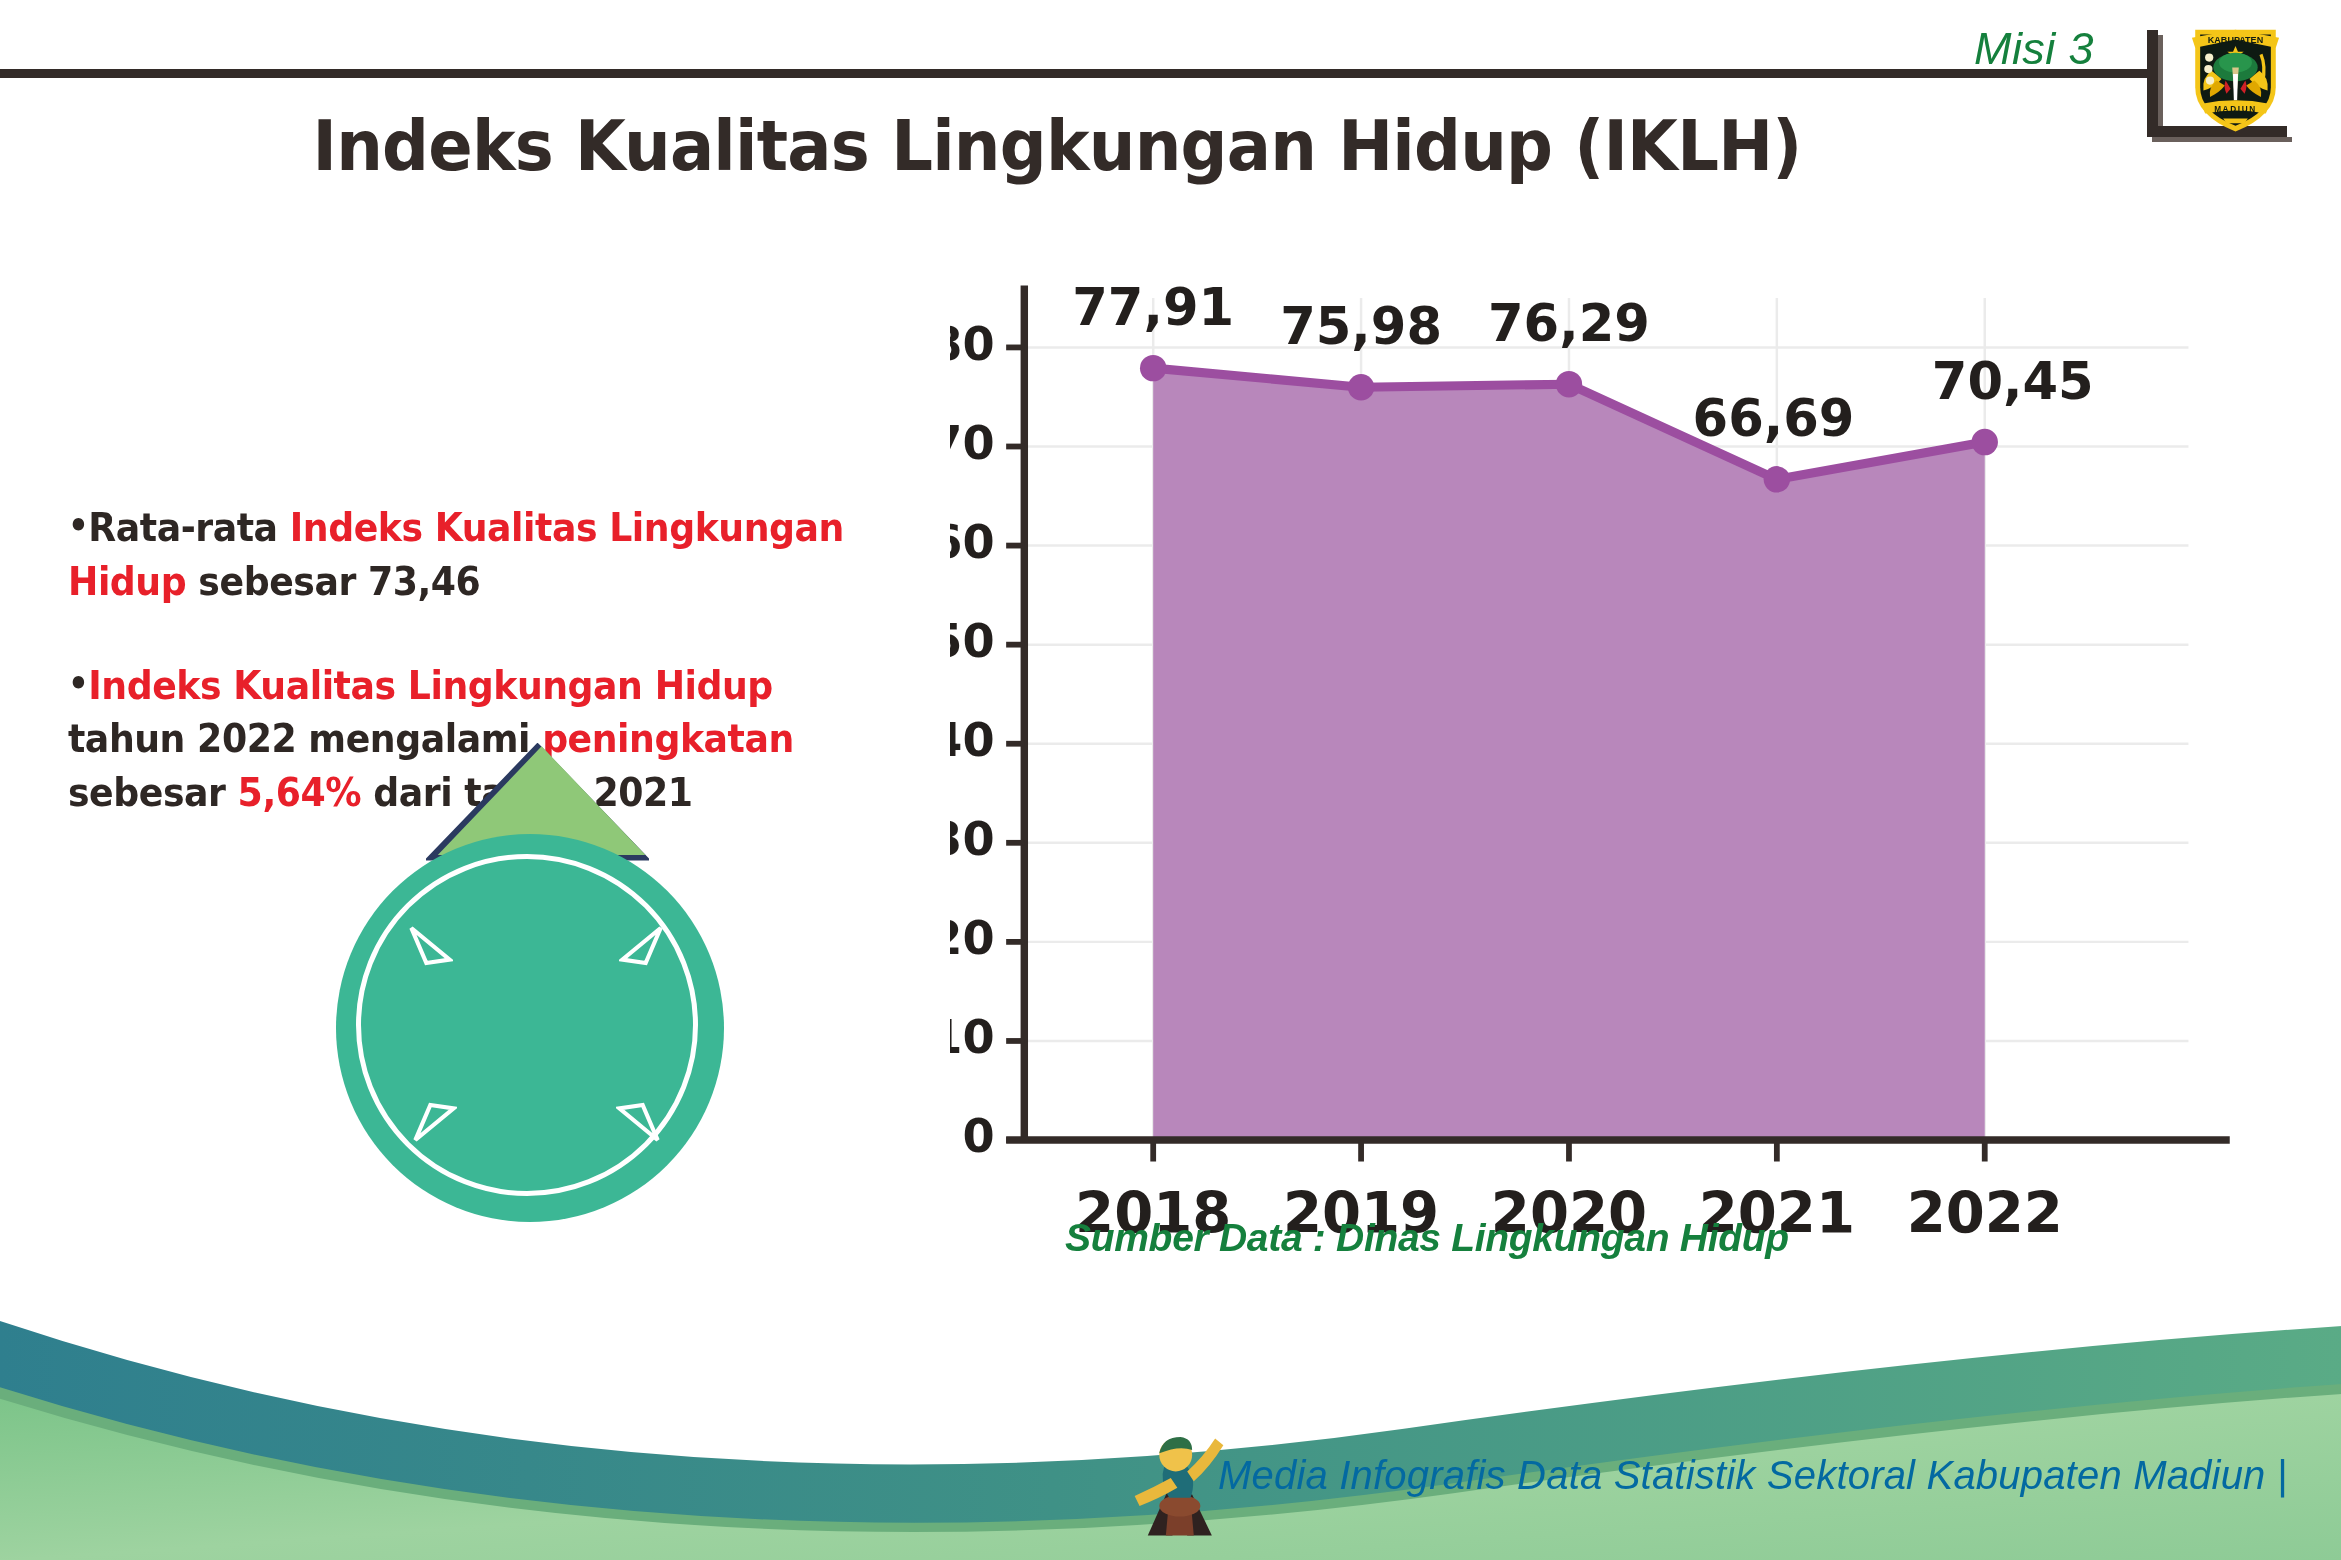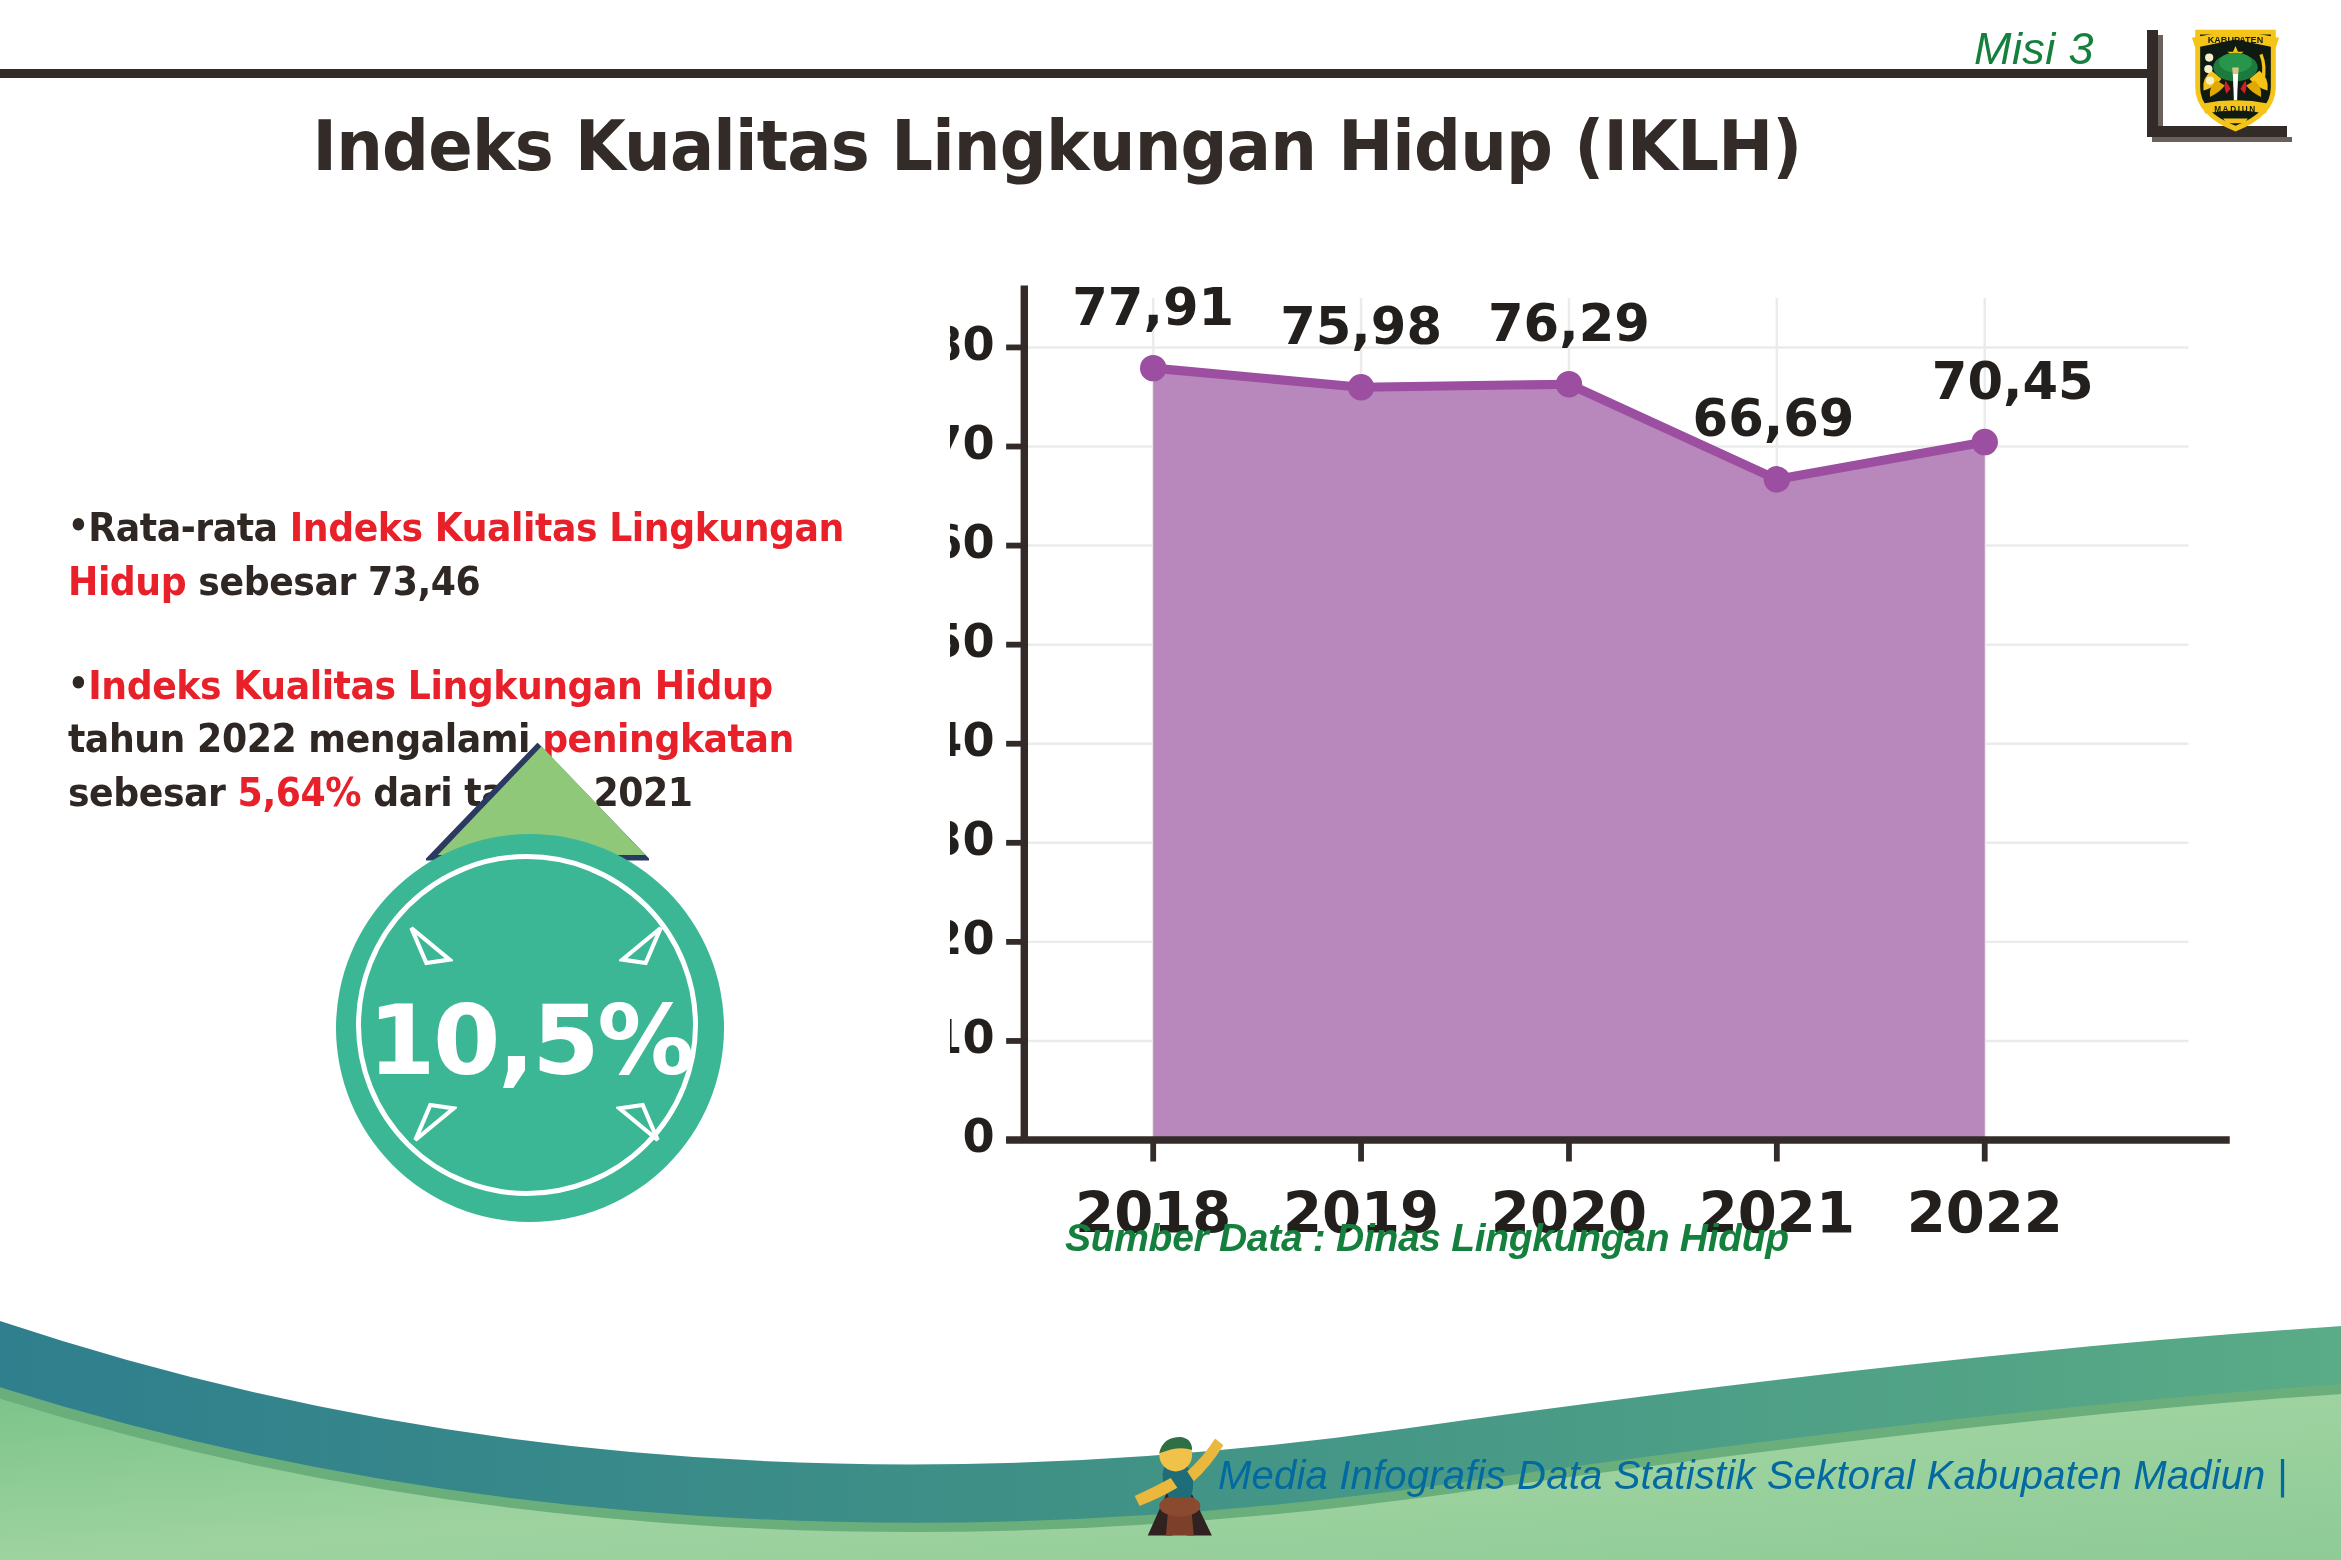--- a/index.html
+++ b/index.html
@@ -296,21 +296,20 @@
   <svg class="badge-tick" style="left:299px; top:180px;" viewBox="0 0 54 54">
     <path d="M50 6 L4 44 L32 48 Z" fill="none" stroke="#ffffff" stroke-width="5"></path>
   </svg>
   <svg class="badge-tick" style="left:92px; top:357px;" viewBox="0 0 54 54">
     <path d="M4 48 L50 10 L22 6 Z" fill="none" stroke="#ffffff" stroke-width="5"></path>
   </svg>
   <svg class="badge-tick" style="left:296px; top:357px;" viewBox="0 0 54 54">
     <path d="M50 48 L4 10 L32 6 Z" fill="none" stroke="#ffffff" stroke-width="5"></path>
   </svg>
 
-  <div id="badge-value">10,5%</div>
 </div>
 
 <div id="chart-panel">
   <svg id="chart-svg" width="1288" height="991" viewBox="0 0 1560 1200">
     <g id="grid-lines">
         <line x1="90" y1="930" x2="1500" y2="930" stroke="#ebebeb" stroke-width="3"></line>
         <line x1="90" y1="810" x2="1500" y2="810" stroke="#ebebeb" stroke-width="3"></line>
         <line x1="90" y1="690" x2="1500" y2="690" stroke="#ebebeb" stroke-width="3"></line>
         <line x1="90" y1="570" x2="1500" y2="570" stroke="#ebebeb" stroke-width="3"></line>
         <line x1="90" y1="450" x2="1500" y2="450" stroke="#ebebeb" stroke-width="3"></line>

